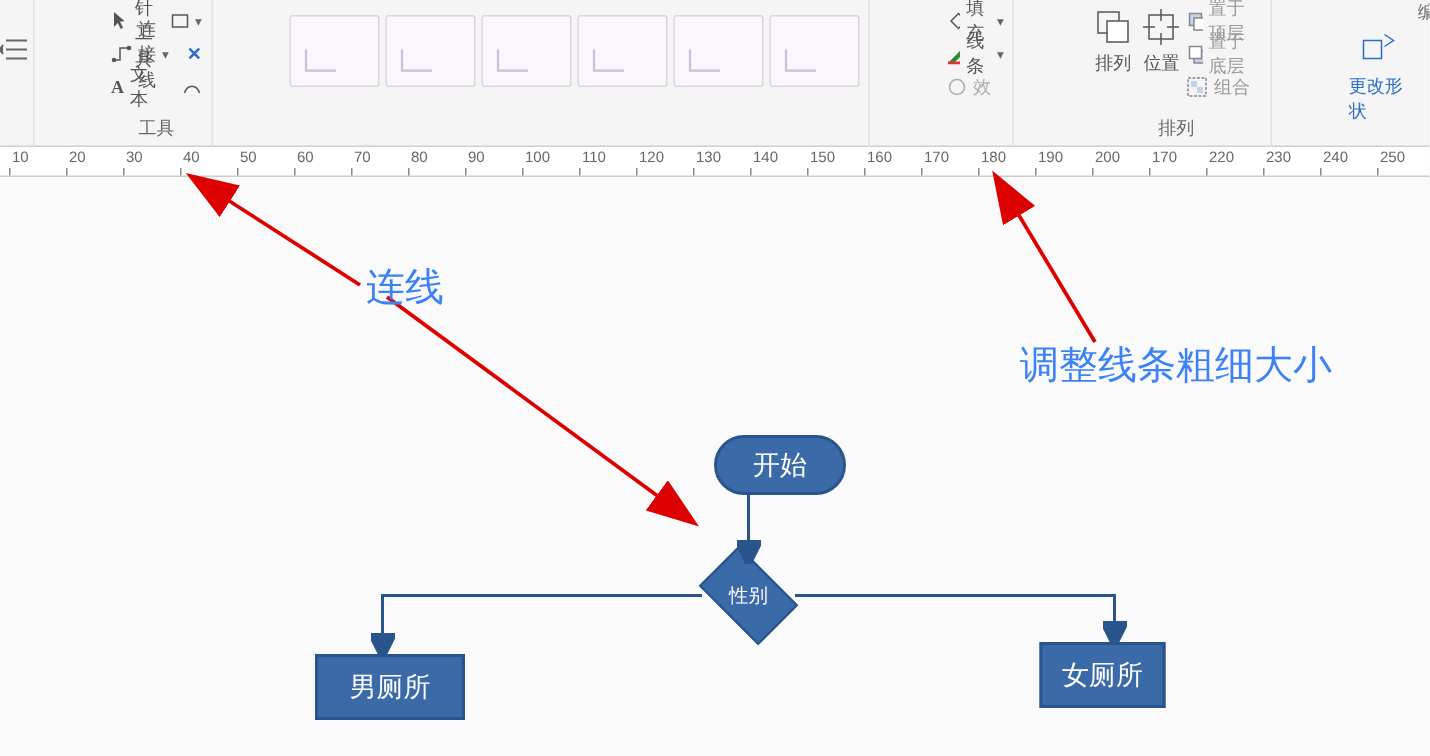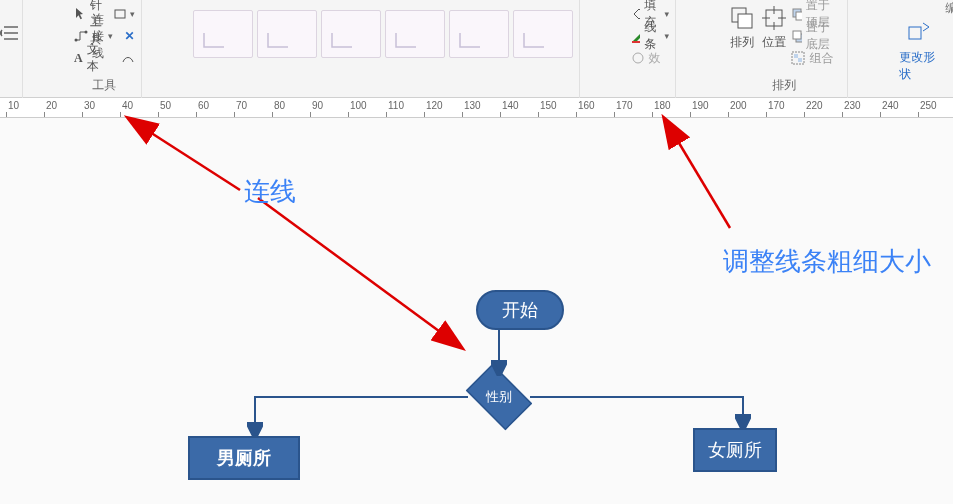--- a/index.html
+++ b/index.html
@@ -337,32 +337,32 @@
       <marker id="ah" markerWidth="14" markerHeight="10" refX="12" refY="5" orient="auto">
         <path d="M0 0l14 5-14 5z" fill="#d00"></path>
       </marker>
     </defs>
     <line x1="240" y1="72" x2="128" y2="0" stroke="#d00" stroke-width="2.5" marker-end="url(#ah)"></line>
     <line x1="258" y1="80" x2="462" y2="230" stroke="#d00" stroke-width="2.5" marker-end="url(#ah)"></line>
     <line x1="730" y1="110" x2="664" y2="0" stroke="#d00" stroke-width="2.5" marker-end="url(#ah)"></line>
   </svg>
 
   <div class="anno" style="left:244px; top:56px;">连线</div>
-  <div class="anno" style="left:680px; top:126px;margin-left:43px;">调整线条粗细大小</div>
+  <div class="anno" style="left:680px; top:108px;">调整线条粗细大小</div>
 
   <div class="flowshape terminator" style="left:476px; top:172px; width:88px; height:40px;">
     <span>开始</span>
   </div>
 
   <div class="flowshape decision" style="left:459px; top:252px;">
     <div class="diam"></div>
     <span class="txt">性别</span>
   </div>
 
-  <div class="flowshape process" style="left:188px; top:318px; width:112px; height:44px;font-weight:bold;">
+  <div class="flowshape process" style="left:210px; top:318px; width:100px; height:44px;">
     <span>男厕所</span>
   </div>
 
   <div class="flowshape process" style="left:693px; top:310px; width:84px; height:44px;">
     <span>女厕所</span>
   </div>
 
   <svg class="conn" style="left:0;top:0;" width="953" height="386">
     <defs>
       <marker id="fa" markerWidth="8" markerHeight="8" refX="7" refY="4" orient="auto">

